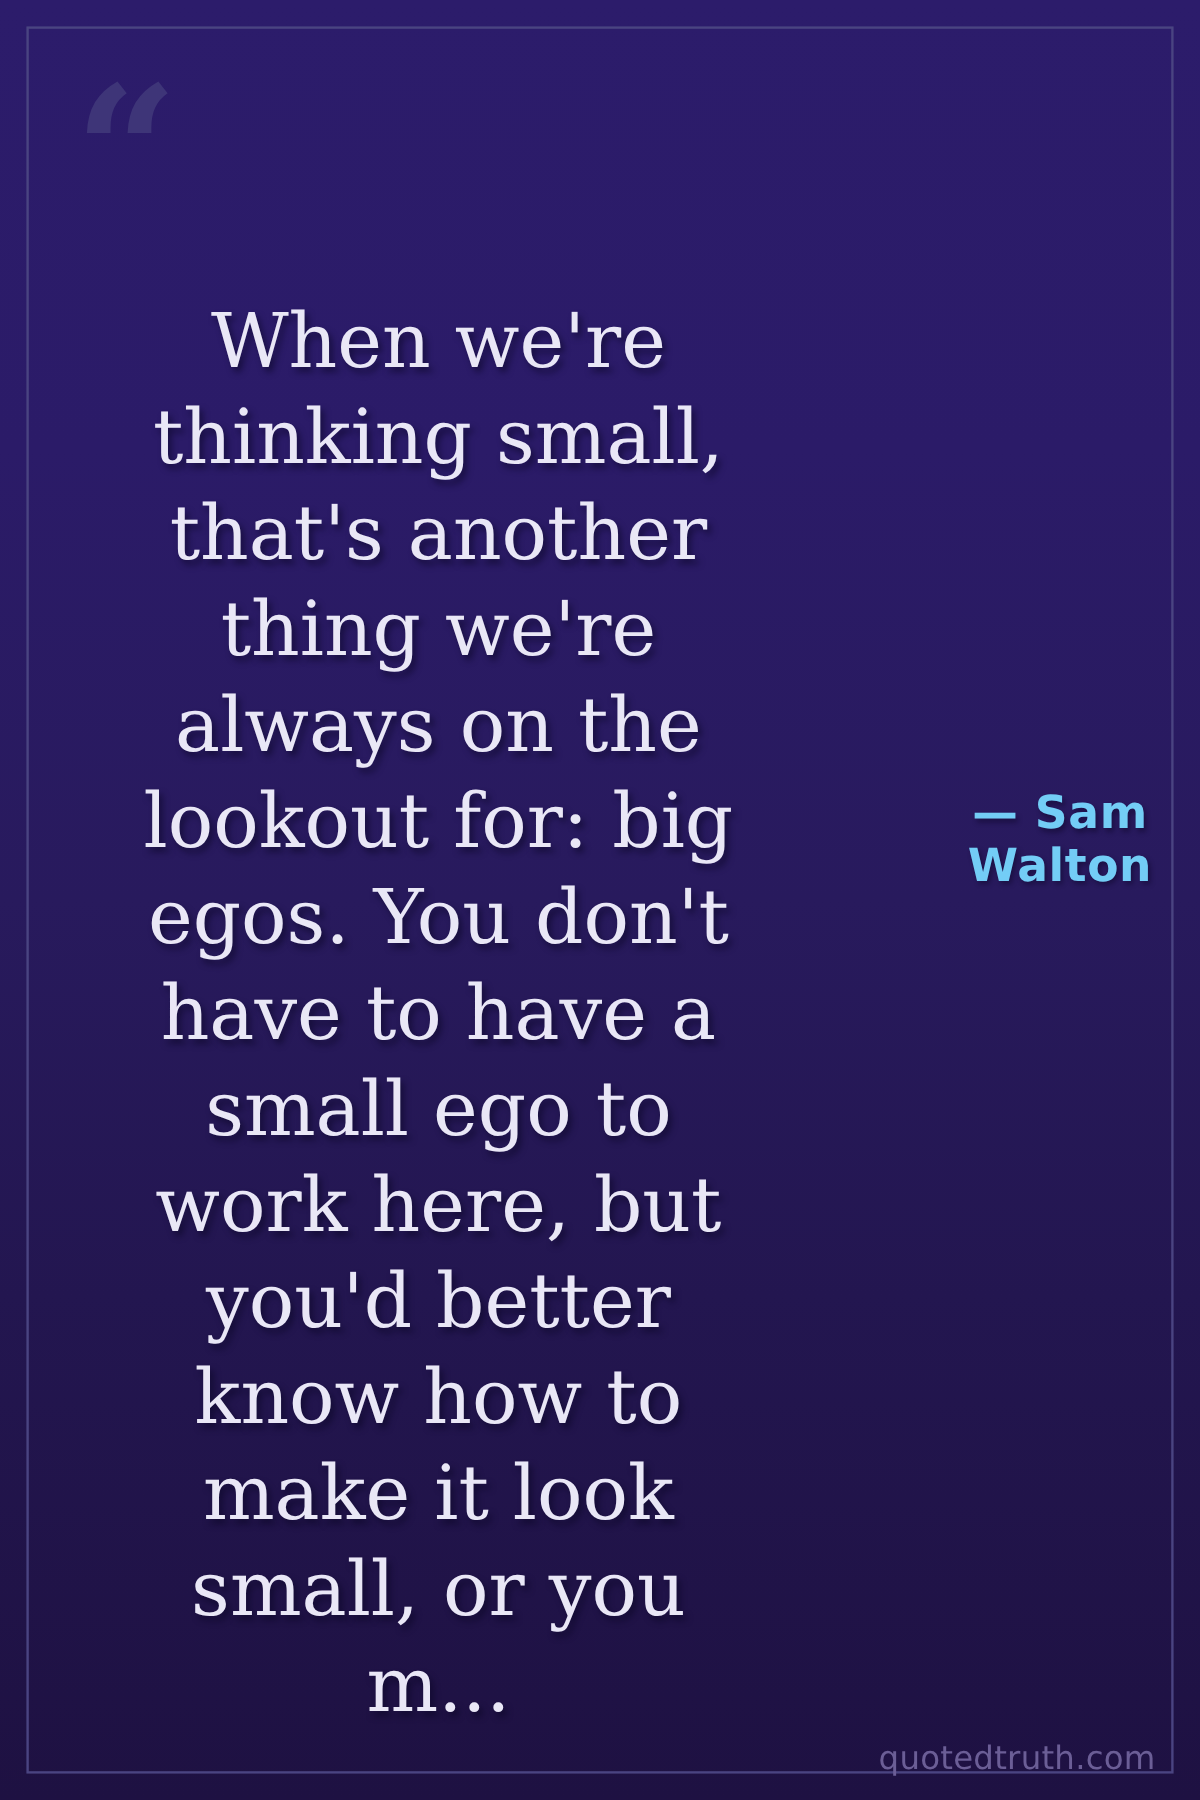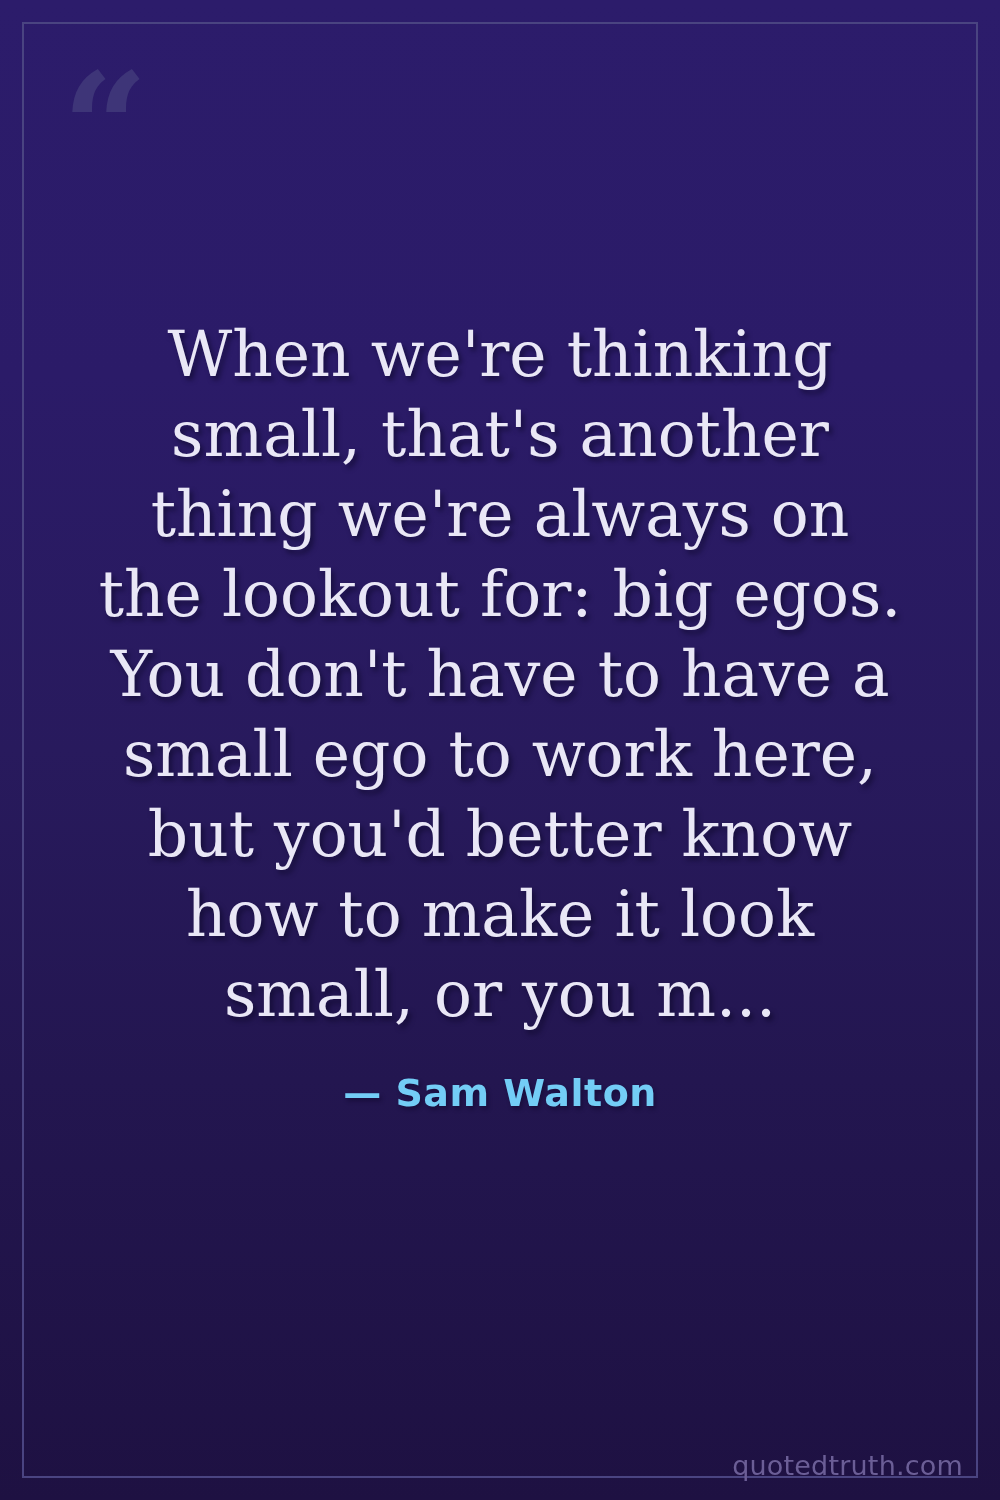--- a/index.html
+++ b/index.html
@@ -52,23 +52,23 @@
     user-select: none;
   }
 
   .content {
     position: absolute;
     left: 0;
     top: 0;
     width: 1000px;
     height: 1374px;
     display: flex;
-    flex-direction: column;
     justify-content: flex-start;
     align-items: center;
+    gap: 36px;
   }
 
   .quote-text {
     margin: 0;
     padding: 0 95px;
     width: 100%;
     box-sizing: border-box;
     margin-top: 315px;
     font-family: "DejaVu Serif", "Liberation Serif", serif;
     font-size: 63px;
@@ -80,20 +80,21 @@
     letter-spacing: 0px;
   }
 
   .attribution {
     margin: 12px;
     margin-top: 36px;
     font-family: "DejaVu Sans", "Liberation Sans", sans-serif;
     font-size: 38px;
     font-weight: 700;
     color: #73cdf6;
+    text-align: center;
     letter-spacing: 0.5px;
     text-shadow: 2px 3px 4px rgba(10, 5, 35, 0.45);
   }
 
   .watermark {
     position: absolute;
     right: 37px;
     bottom: 22px;
     font-family: "DejaVu Sans", "Liberation Sans", sans-serif;
     font-size: 27px;

